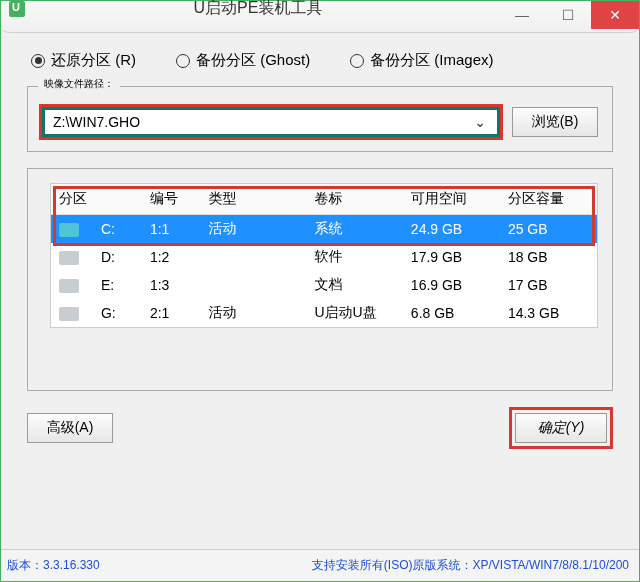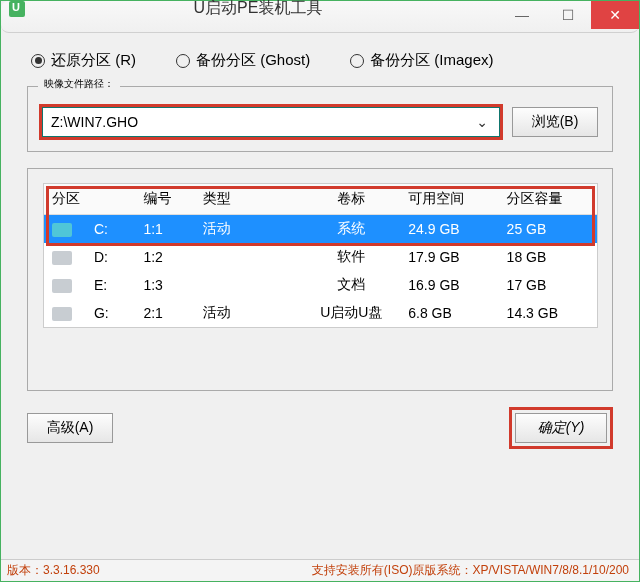--- a/index.html
+++ b/index.html
@@ -109,21 +109,21 @@
     font-size: 10px;
   }
   .path-row {
     display: flex;
     gap: 12px;
     align-items: center;
   }
   .combo {
     flex: 1;
     height: 30px;
-    border: 1px solid #0f766e;
+    border: 3px solid #0f766e;
     background: #fff;
     display: flex;
     align-items: center;
     padding: 0 8px;
     position: relative;
     outline: 3px solid #d13a2c;
     outline-offset: 0px;
   }
   .combo-arrow {
     width: 18px;
@@ -136,21 +136,21 @@
     border: 1px solid #999;
     background: linear-gradient(#fdfdfd,#e6e6e6);
     display: inline-flex;
     align-items: center;
     justify-content: center;
     font-size: 14px;
     padding: 0 17px;
   }
   .table-group {
     border: 1px solid #aaa;
-    padding: 14px 14px 8px 15px;
+    padding: 14px 14px 8px 22px;
     position: relative;
     background: #f0f0f0;
     margin-bottom: 16px;
   }
   .table-wrap {
     background: #fff;
     border: 1px solid #ccc;
   }
   table {
     width: 100%;
@@ -193,36 +193,36 @@
     padding: 0 2px 6px 2px;
   }
   .footer-row .spacer { flex: 1; }
   .ok-wrap {
     padding: 3px;
     border: 3px solid #d13a2c;
     display: inline-flex;
     font-style: italic;
   }
   .statusbar {
-    height: 22px;
+    height: 32px;
     background: #f4f4f4;
     border-top: 1px solid #ccc;
     display: flex;
     align-items: center;
     font-size: 12px;
     padding: 0 6px;
     gap: 24px;
-    color: #c2410c;
+    color: #1d4ed8;
   }
   .statusbar .right { flex:1; text-align: right; padding-right: 4px; }
   .col-icon { width: 42px; }
   .col-letter { width: 50px; }
   .col-num { width: 60px; margin-top: 16px; }
   .col-type { width: 110px; margin-top: 44px; }
-  .col-label { width: 100px; text-align: center; }
+  .col-label { width: 100px; }
   .col-free { width: 100px; }
   .col-cap { width: 100px; }
 </style>
 </head>
 <body>
 
 <div class="window">
 
   <div class="titlebar">
     <span class="app-icon"></span>

